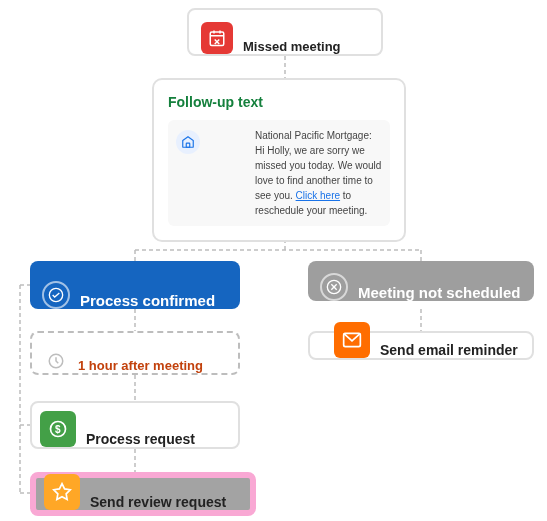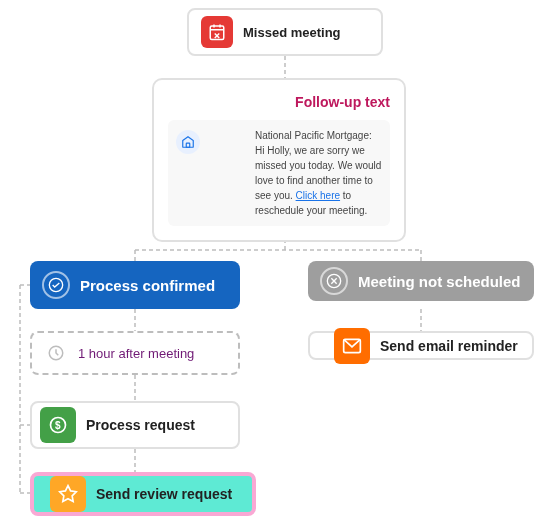--- a/index.html
+++ b/index.html
@@ -15,21 +15,21 @@
     .flowchart {
       position: relative;
       width: 547px;
       height: 521px;
     }
 
     
     .node {
       position: absolute;
       display: flex;
-      align-items: center;
+      align-items: flex-end;
       border-radius: 8px;
       font-weight: 700;
       font-size: 15px;
     }
 
     
     .node-missed {
       left: 187px;
       top: 8px;
       width: 196px;
@@ -60,22 +60,21 @@
       width: 254px;
       background: #fff;
       border: 2px solid #e0e0e0;
       border-radius: 10px;
       padding: 14px 14px 14px 14px;
     }
     .card-followup .card-title {
       font-weight: 700;
       font-size: 14px;
       margin-bottom: 10px;
-      color: #be185d;
-      text-align: right;
+      color: #15803d;
     }
     .card-message {
       display: flex;
       align-items: flex-start;
       gap: 8px;
       background: #f8f8f8;
       border-radius: 6px;
       padding: 8px;
     }
     .card-message .msg-icon {
@@ -150,22 +149,22 @@
     .node-hour {
       left: 30px;
       top: 331px;
       width: 210px;
       height: 44px;
       background: #fff;
       border: 2px dashed #bdbdbd;
       border-radius: 8px;
       gap: 10px;
       padding-left: 12px;
-      color: #701a75;
-      font-weight: 400;
+      color: #c2410c;
+      font-weight: 700;
       font-size: 13px;
     }
     .node-hour .icon-wrap {
       width: 24px;
       height: 24px;
       display: flex;
       align-items: center;
       justify-content: center;
       flex-shrink: 0;
     }
@@ -219,25 +218,25 @@
       justify-content: center;
       flex-shrink: 0;
     }
 
     
     .node-review {
       left: 30px;
       top: 472px;
       width: 226px;
       height: 44px;
-      background: #5eead4;
-      border: 4px solid #f9a8d4;
-      border-radius: 8px;
-      gap: 10px;
-      padding-left: 16px;
+      background: #a3a3a3;
+      border: 6px solid #f9a8d4;
+      border-radius: 8px;
+      gap: 10px;
+      padding-left: 8px;
       color: #222;
       font-size: 14px;
     }
     .node-review .icon-wrap {
       width: 36px;
       height: 36px;
       background: #ffa726;
       border-radius: 6px;
       display: flex;
       align-items: center;

